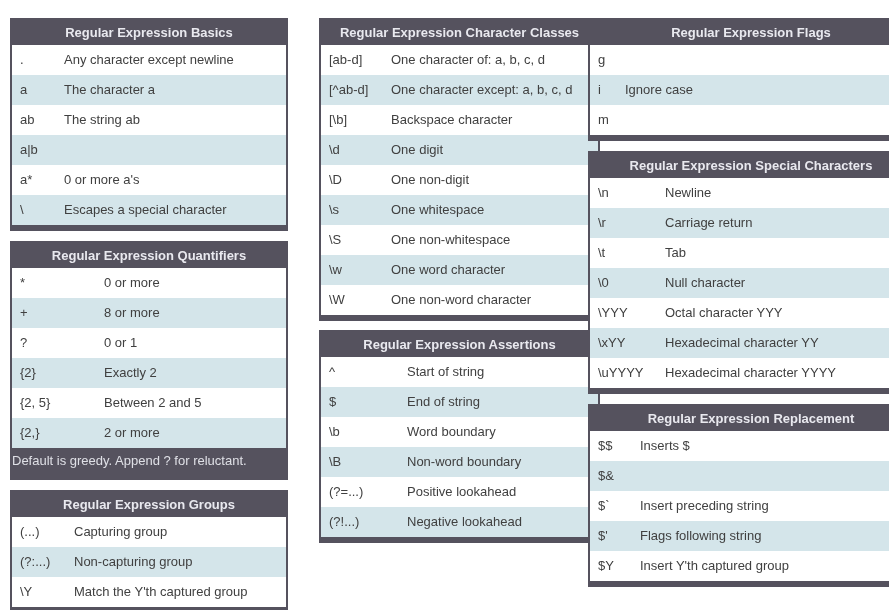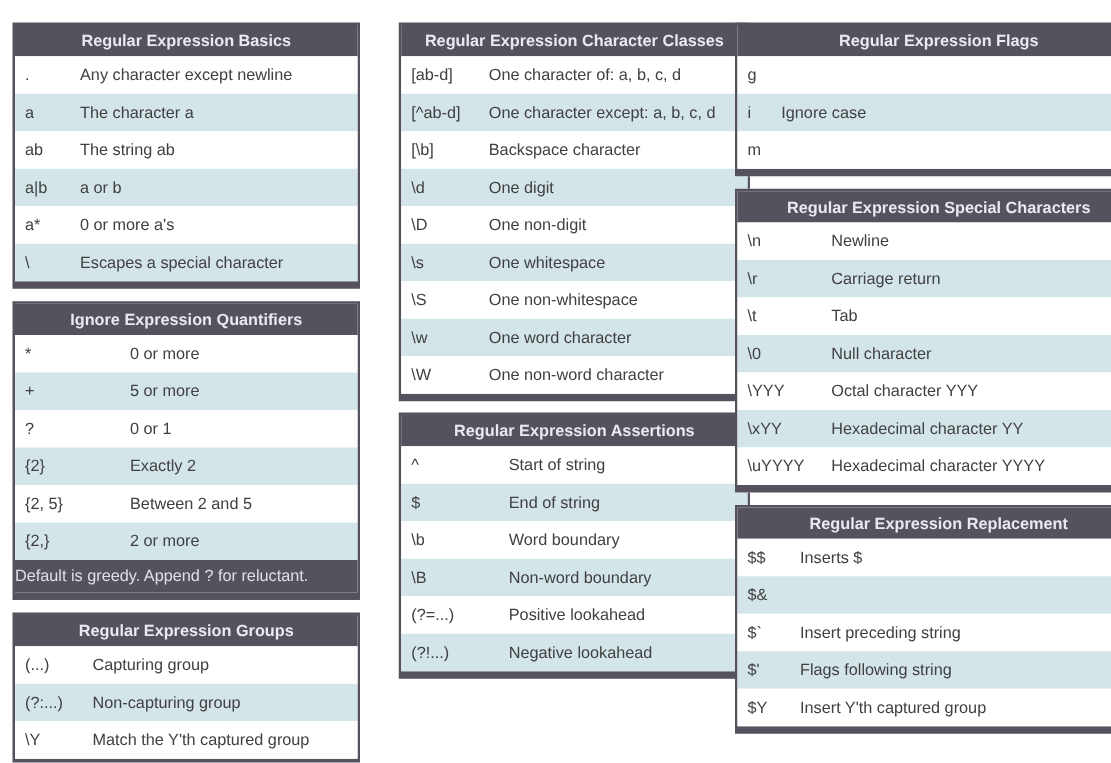--- a/index.html
+++ b/index.html
@@ -73,42 +73,41 @@
         <div class="row alt">
           <span class="code">a</span>
           <span class="desc">The character a</span>
         </div>
         <div class="row">
           <span class="code">ab</span>
           <span class="desc">The string ab</span>
         </div>
         <div class="row alt">
           <span class="code">a|b</span>
-          <span class="desc">a or b</span>
         </div>
         <div class="row">
           <span class="code">a*</span>
           <span class="desc">0 or more a's</span>
         </div>
         <div class="row alt">
           <span class="code">\</span>
           <span class="desc">Escapes a special character</span>
         </div>
       </div>
   </section>
   <section class="card gap10" style="--codew:80px">
-    <header class="card-head">Ignore Expression Quantifiers</header>
+    <header class="card-head">Regular Expression Quantifiers</header>
     <div class="card-body">
         <div class="row">
           <span class="code">*</span>
           <span class="desc">0 or more</span>
         </div>
         <div class="row alt">
           <span class="code">+</span>
-          <span class="desc">5 or more</span>
+          <span class="desc">8 or more</span>
         </div>
         <div class="row">
           <span class="code">?</span>
           <span class="desc">0 or 1</span>
         </div>
         <div class="row alt">
           <span class="code">{2}</span>
           <span class="desc">Exactly 2</span>
         </div>
         <div class="row">

